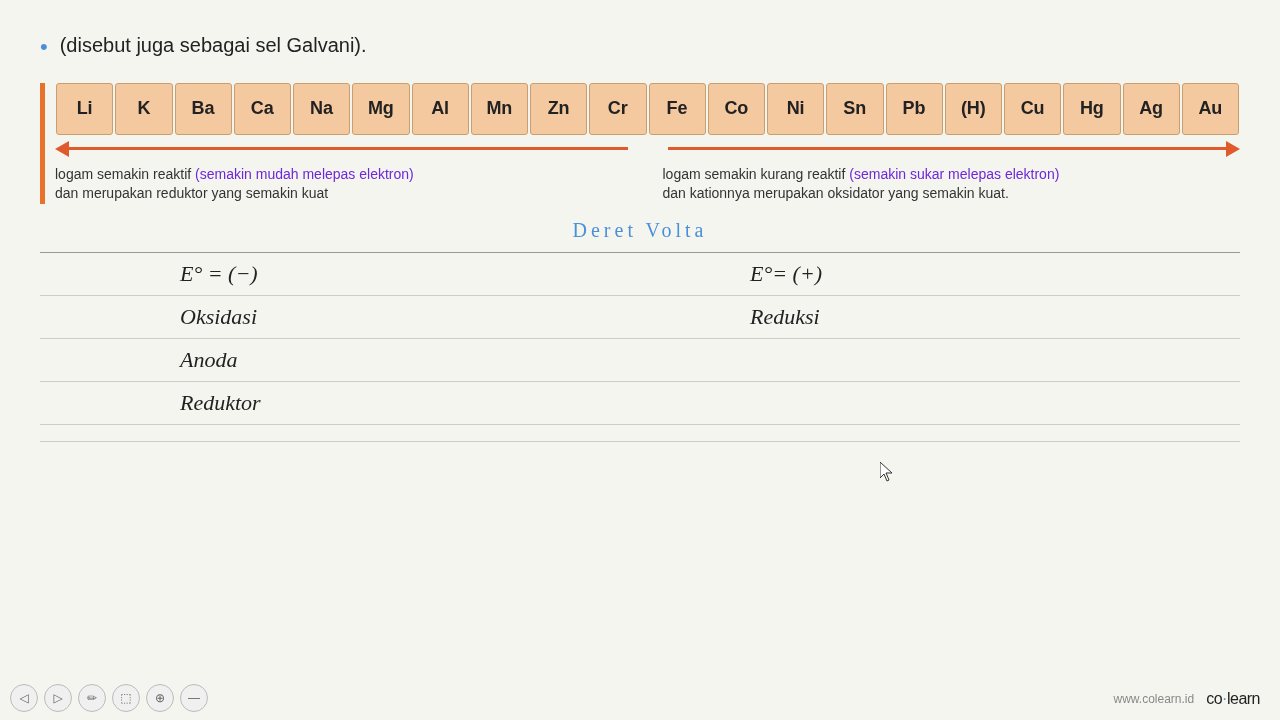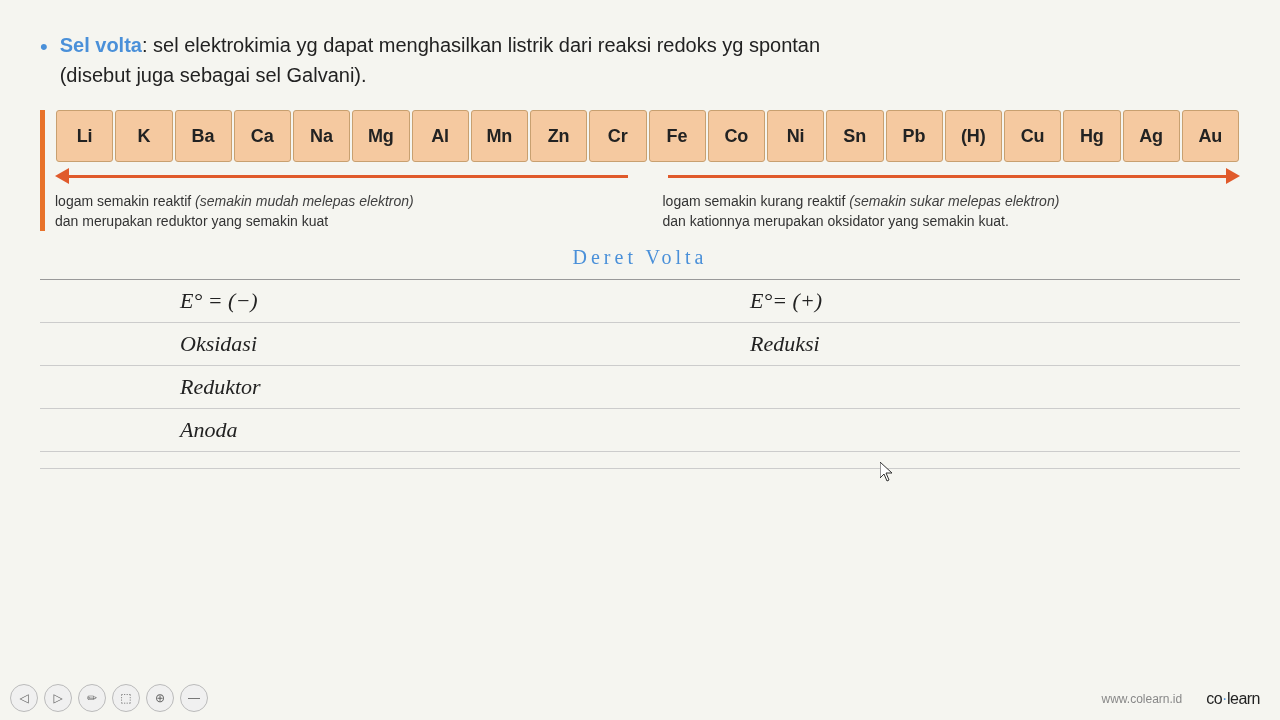--- a/index.html
+++ b/index.html
@@ -146,22 +146,21 @@
 
     .desc-right {
       flex: 1;
       font-size: 14px;
       color: #333;
       line-height: 1.4;
       padding-left: 30px;
     }
 
     .desc-blue {
-      color: #404040;
-      font-style: italic;
+      color: #6d28d9;
     }
 
     
     .deret-volta-title {
       text-align: center;
       font-size: 20px;
       color: #4a90d9;
       font-family: 'Georgia', serif;
       margin: 15px 0 10px 0;
       letter-spacing: 4px;
@@ -198,21 +197,21 @@
       font-style: italic;
     }
 
     
     .footer {
       position: absolute;
       bottom: 12px;
       right: 20px;
       display: flex;
       align-items: center;
-      gap: 24px;
+      gap: 12px;
     }
 
     .footer-url {
       font-size: 12px;
       color: #888;
     }
 
     .footer-logo {
       font-size: 16px;
       font-weight: normal;
@@ -260,23 +259,20 @@
     }
   </style>
 </head>
 <body>
 
 <div class="main-content">
 
   <div class="bullet-section">
     <span class="bullet-dot">•</span>
     <div>
-      <div class="bullet-text">
-        <span class="blue-term">Sel volta</span><span>: sel elektrokimia yg dapat menghasilkan listrik dari reaksi redoks yg spontan</span>
-      </div>
       <div class="bullet-text">(disebut juga sebagai sel Galvani).</div>
     </div>
   </div>
 
   <div class="deret-container">
 
     <div class="elements-row" id="elements-row">
         <div class="element-box">Li</div>
         <div class="element-box">K</div>
         <div class="element-box">Ba</div>
@@ -331,25 +327,25 @@
   <div class="table-section" id="table-section">
       <div class="table-row-item">
         <div class="table-left handwriting">E° = (−)</div>
         <div class="table-right handwriting">E°= (+)</div>
       </div>
       <div class="table-row-item">
         <div class="table-left handwriting">Oksidasi</div>
         <div class="table-right handwriting">Reduksi</div>
       </div>
       <div class="table-row-item">
+        <div class="table-left handwriting">Anoda</div>
+        <div class="table-right handwriting"></div>
+      </div>
+      <div class="table-row-item">
         <div class="table-left handwriting">Reduktor</div>
-        <div class="table-right handwriting"></div>
-      </div>
-      <div class="table-row-item">
-        <div class="table-left handwriting">Anoda</div>
         <div class="table-right handwriting"></div>
       </div>
       <div class="table-row-item">
         <div class="table-right handwriting"></div>
       </div>
     </div>
 
 </div>
 
 <div class="cursor">

